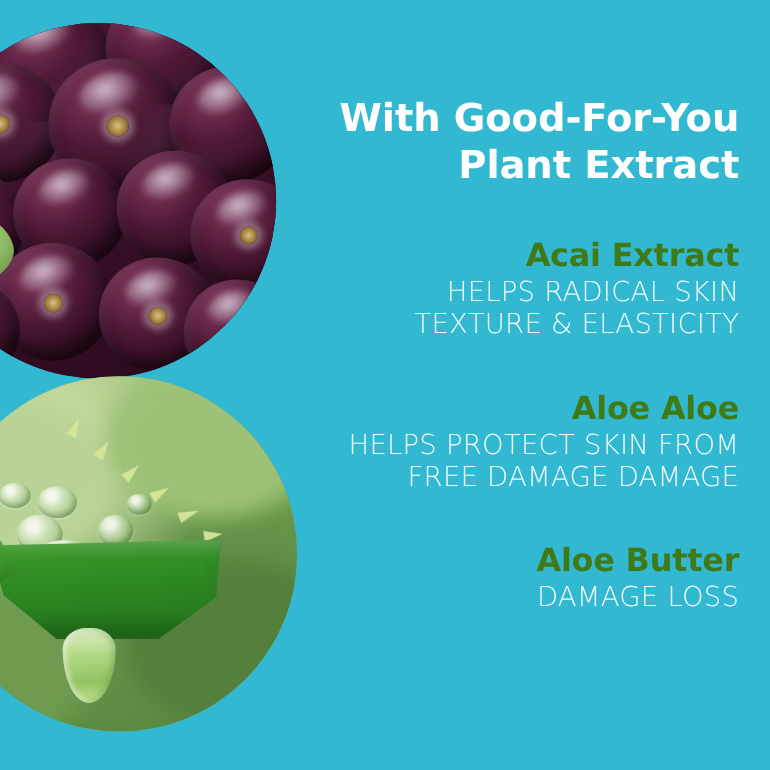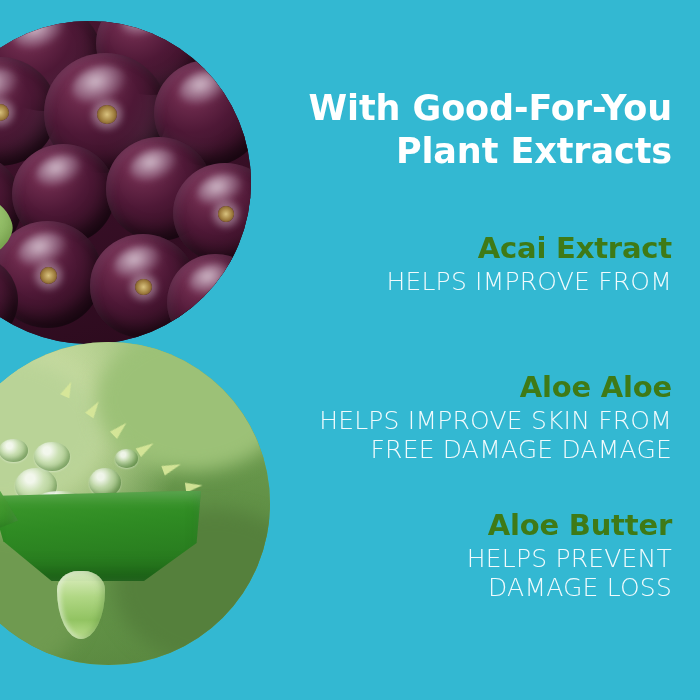--- a/index.html
+++ b/index.html
@@ -169,21 +169,21 @@
   #block-0 { top: 216px; }
   #block-1 { top: 355px; }
   #block-2 { top: 493px; }
 
   .ing-name {
     color: #3f7a16;
     font-size: 29px;
     font-weight: 700;
     line-height: 1.12;
     letter-spacing: -0.2px;
-    margin: 16px 0 3px 0;
+    margin: 0 0 3px 0;
   }
   .ing-desc {
     color: #f2fbfd;
     font-size: 25px;
     font-weight: 300;
     line-height: 1.16;
     letter-spacing: .2px;
     margin: 0;
   }
   .ing-desc span { display: block; }
@@ -241,40 +241,40 @@
     <div class="aloe-cut" style="left:-2%; top:45%; width:24%; height:16%; background:linear-gradient(160deg,#56a83b,#2f8b23);
                 clip-path: polygon(0% 28%, 74% 0%, 100% 64%, 40% 100%);"></div>
 
     <div class="gel-drip" style="left:34%; top:71%; width:15%; height:21%;"></div>
   </div>
 
   <div id="text-col">
 
     <h1 id="headline">
       <span>With Good-For-You</span><br>
-      <span>Plant Extracts</span>
+      <span>Plant Extract</span>
     </h1>
 
     <div class="block" id="block-0">
       <p class="ing-name">Acai Extract</p>
       <p class="ing-desc">
-        <span>HELPS IMPROVE FROM</span>
+        <span>HELPS RADICAL SKIN</span>
+        <span>TEXTURE &amp; ELASTICITY</span>
       </p>
     </div>
 
     <div class="block" id="block-1">
       <p class="ing-name">Aloe Aloe</p>
       <p class="ing-desc">
-        <span>HELPS IMPROVE SKIN FROM</span>
+        <span>HELPS PROTECT SKIN FROM</span>
         <span>FREE DAMAGE DAMAGE</span>
       </p>
     </div>
 
     <div class="block" id="block-2">
       <p class="ing-name">Aloe Butter</p>
       <p class="ing-desc">
-        <span>HELPS PREVENT</span>
         <span>DAMAGE LOSS</span>
       </p>
     </div>
 
   </div>
 </div>
 
 </body></html>

